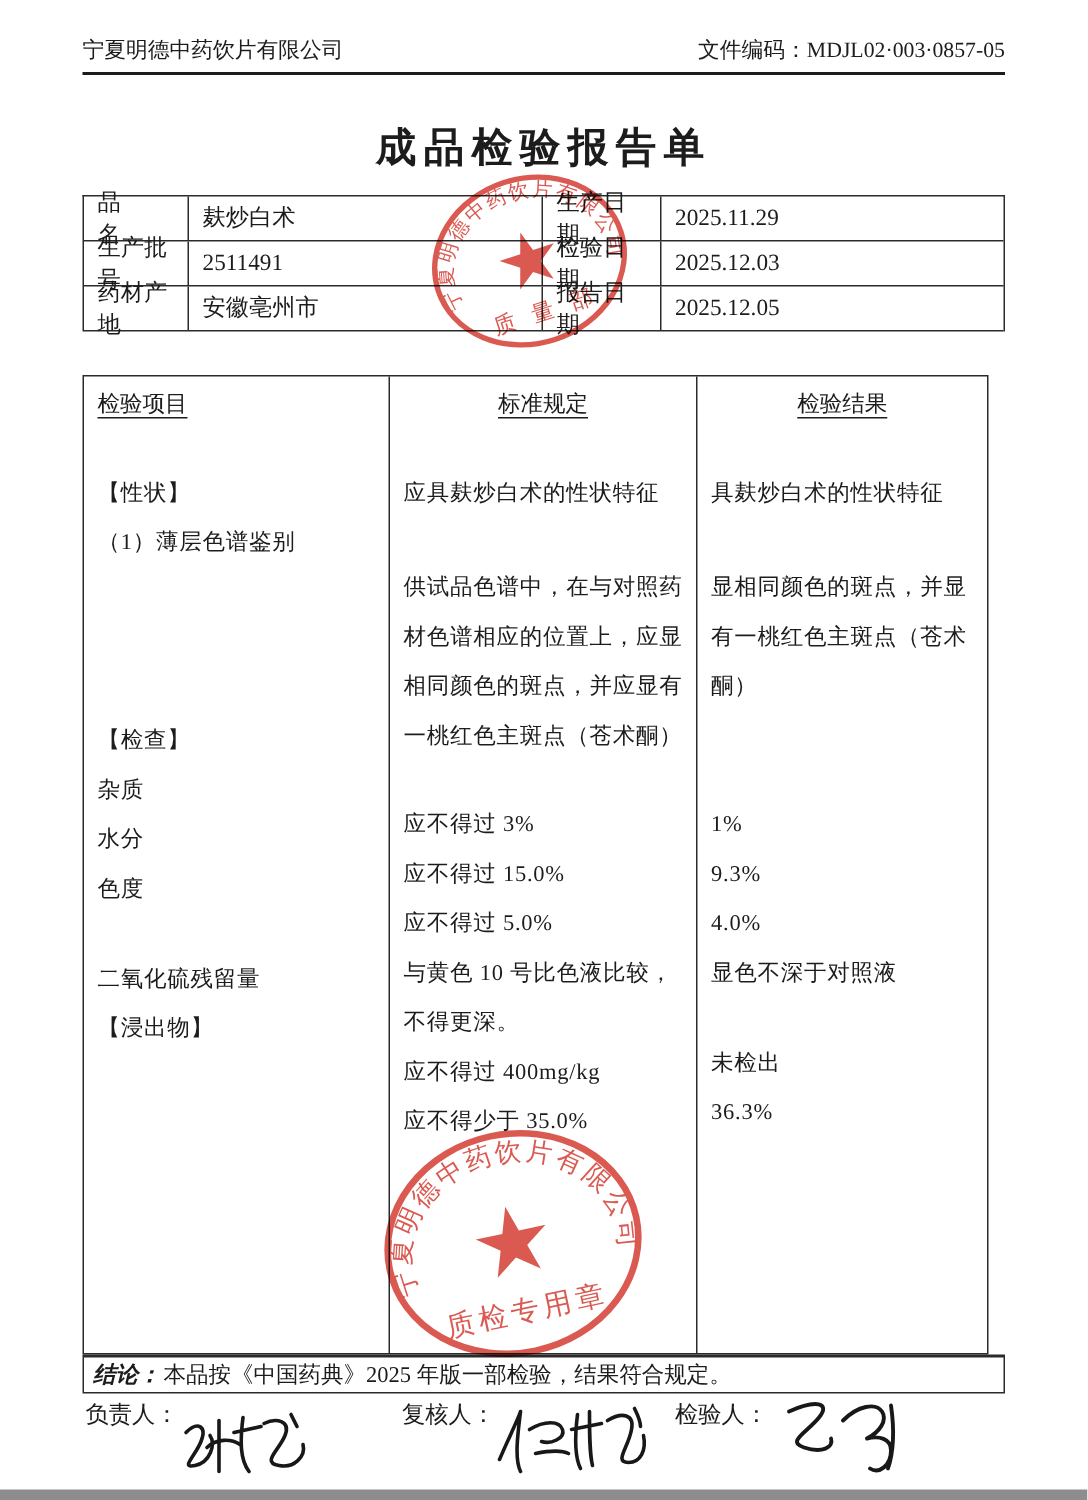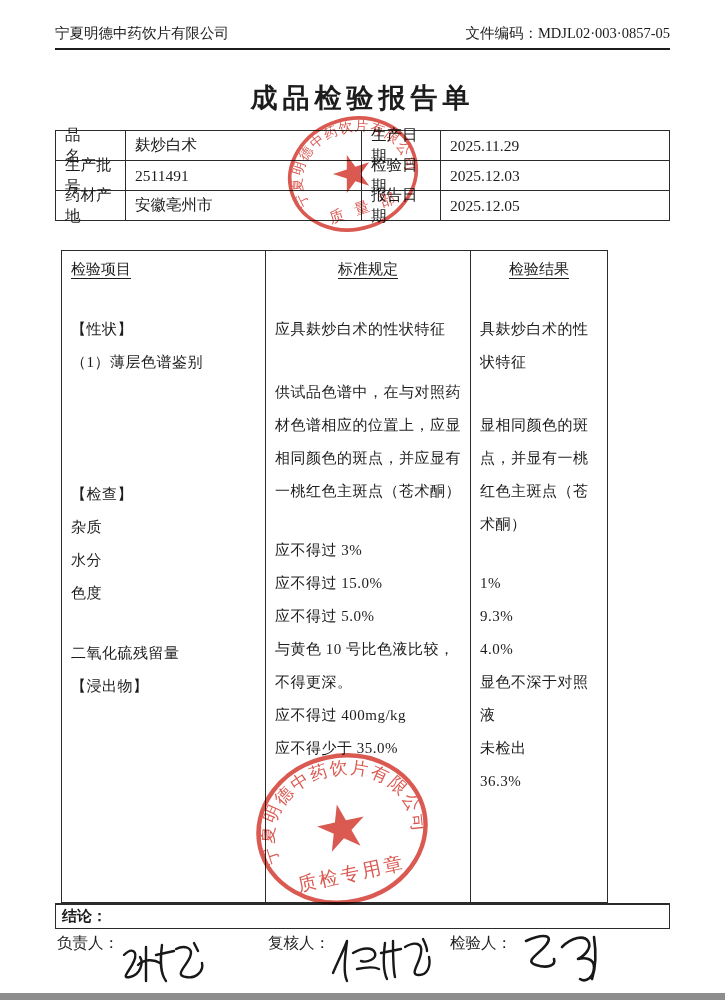--- a/index.html
+++ b/index.html
@@ -25,40 +25,40 @@
           border:1px solid #2b2b2b; border-bottom:none; font-size:15.5px; }
   .info-row { display:flex; height:30px; border-bottom:1px solid #2b2b2b; }
   .ic { display:flex; align-items:center; padding:0 9px; }
   .i-lab1 { width:70px;  border-right:1px solid #2b2b2b; }
   .i-val1 { width:235px; }
   .i-lab2 { width:80px;  border-left:1px solid #2b2b2b; border-right:1px solid #2b2b2b; }
   .i-val2 { flex:1; }
   .i-wide { flex:1; }
 
   
-  .insp { position:absolute; top:250px; left:55px; width:547px; height:653px;
+  .insp { position:absolute; top:250px; left:55px; width:604px; height:653px;
           border:1px solid #2b2b2b; border-top:1px solid #2b2b2b;
-          display:flex; font-size:15px;margin-left:6px; }
+          display:flex; font-size:15px; }
   .col { display:flex; flex-direction:column; padding:0 9px; }
   .col-item { width:203px; }
   .col-std  { width:205px; border-left:1px solid #2b2b2b; }
   .col-res  { flex:1;      border-left:1px solid #2b2b2b; }
   .col-head { height:38px; padding-top:9px; flex:none; }
   .col-std .col-head, .col-res .col-head { text-align:center; }
   .col-head span { text-decoration:underline; text-underline-offset:4px; }
   .spacer { height:24px; flex:none; }
   .cell { flex:none; line-height:33px; letter-spacing:.5px; }
   .h30 { min-height:30px; } .h26 { min-height:26px; } .h28 { min-height:28px; }
   .h132 { min-height:132px; } .h60 { min-height:60px; }
 
   
   .concl { position:absolute; top:903px; left:55px; width:615px; height:26px;
            border:1px solid #2b2b2b; border-top:2px solid #2b2b2b;
            display:flex; align-items:center; padding:0 6px; font-size:15px; }
-  .concl b { font-weight:bold; margin-right:2px; }
+  .concl b { font-weight:bold; margin-right:2px;font-style:italic; }
   .sigrow { position:absolute; top:933px; left:55px; width:615px;
             font-size:15.5px; }
   .sigrow .lab { position:absolute; top:0; white-space:nowrap; }
   .lab-resp { left:2px; } .lab-rev { left:213px; } .lab-insp { left:395px; }
   .sig { position:absolute; }
 
   
   .stamp { position:absolute; mix-blend-mode:multiply; opacity:.88; }
   .stamp-top    { left:281px; top:110px; width:144px; height:128px; }
   .stamp-bottom { left:250px; top:748px; width:184px; height:162px; }
@@ -141,20 +141,21 @@
       <div class="cell h28">9.3%</div>
       <div class="cell h28">4.0%</div>
       <div class="cell h60">显色不深于对照液</div>
       <div class="cell h30">未检出</div>
       <div class="cell h30">36.3%</div>
     </div>
   </div>
 
   <div class="concl">
     <b>结论：</b>
+    <span>本品按《中国药典》2025 年版一部检验，结果符合规定。</span>
   </div>
 
   <div class="sigrow">
     <span class="lab lab-resp">负责人：</span>
     <span class="lab lab-rev">复核人：</span>
     <span class="lab lab-insp">检验人：</span>
 
     <svg class="sig" style="left:55px; top:2px;" width="110" height="58" viewBox="0 0 110 58">
       <g fill="none" stroke="#181818" stroke-width="2.4" stroke-linecap="round">
         <path d="M14 20 C 22 12, 28 16, 24 26 C 20 36, 10 44, 20 42 C 30 40, 34 28, 30 22"></path>

